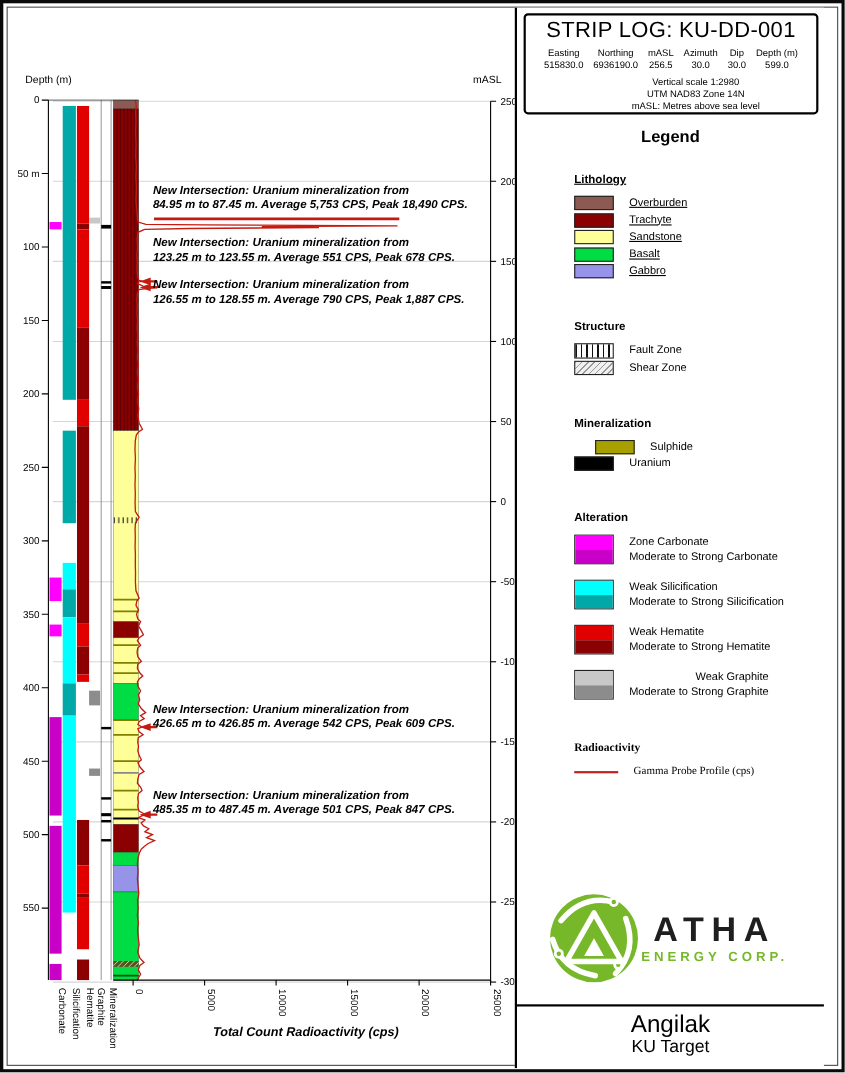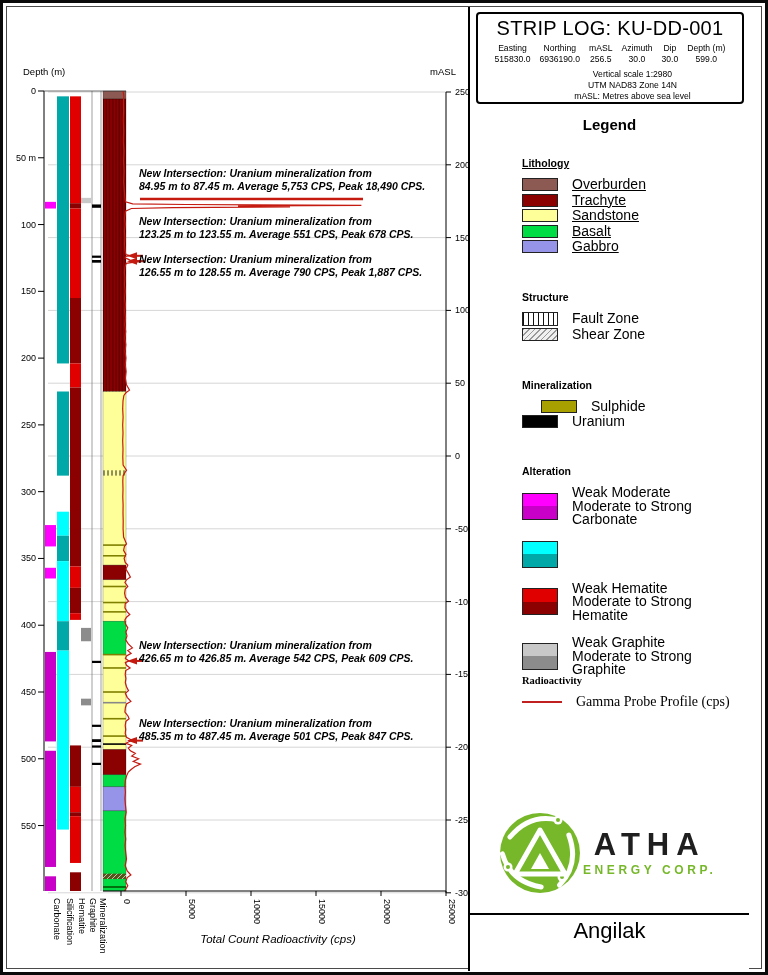--- a/index.html
+++ b/index.html
@@ -6,21 +6,21 @@
   .page{position:relative;width:768px;height:975px;background:#fff;margin:0 auto;
         font-family:"Liberation Sans",sans-serif;color:#000;border:3px solid #0a0a0a;
         box-sizing:border-box;overflow:hidden;}
   .inner-frame{position:absolute;left:3px;top:3px;right:3px;bottom:3px;border:1px solid #4a4a4a;pointer-events:none;}
 
   
   .plot{position:absolute;left:0;top:0;width:484px;height:975px;}
   #log{position:absolute;left:0;top:0;}
   .ann{position:absolute;font-size:10.5px;font-weight:bold;font-style:italic;line-height:12.5px;white-space:nowrap;}
   .cps-title{position:absolute;left:120px;top:930px;width:310px;text-align:center;
-             font-size:11.5px;font-weight:normal;font-style:italic;}
+             font-size:11.5px;font-weight:bold;font-style:italic;}
 
   
   .right{position:absolute;left:465px;top:4px;width:279px;height:964px;border-left:2px solid #000;background:#fff;}
   .header-box{position:absolute;left:6px;top:5px;width:264px;height:88px;border:2px solid #000;border-radius:4px;}
   .hb-title{text-align:center;font-size:20px;margin-top:3px;letter-spacing:.3px;}
   .hb-fields{display:flex;justify-content:center;gap:9px;margin-top:3px;}
   .hb-field{text-align:center;}
   .hb-label{font-size:8.6px;}
   .hb-value{font-size:8.6px;margin-top:1px;}
   .hb-notes{text-align:center;font-size:8.6px;line-height:11px;margin-top:5px;padding-left:45px;}
@@ -28,21 +28,21 @@
   .legend-title{position:absolute;left:0;top:109px;width:100%;text-align:center;font-size:15px;font-weight:bold;}
   .lsec{position:absolute;left:52px;width:215px;}
   .lsec-title{font-size:10.5px;font-weight:bold;margin-bottom:9px;}
   .litem{display:flex;align-items:center;margin-bottom:2px;}
   .sw{width:36px;height:13px;border:1px solid #222;box-sizing:border-box;flex:0 0 auto;}
   .sw-vh{background:repeating-linear-gradient(90deg,#111 0 1.5px,#fff 1.5px 5px);height:14px;}
   .sw-dh{background:repeating-linear-gradient(135deg,#999 0 1px,#f0f0f0 1px 4px);height:13px;}
   .sw-duo{width:36px;height:27px;border:1px solid #222;box-sizing:border-box;display:flex;flex-direction:column;flex:0 0 auto;}
   .sw-duo div{flex:1;}
   .sw-line{width:40px;height:2px;border:none;background:#c02020;flex:0 0 auto;}
-  .llab{font-size:14px;margin-left:14px;line-height:13.5px;}
+  .llab{font-size:10px;margin-left:14px;line-height:13.5px;}
 
   .logo{position:absolute;left:28px;top:804px;display:flex;align-items:center;}
   .logo-text{margin-left:1px;text-align:center;}
   .logo-name{font-size:31px;font-weight:bold;letter-spacing:7px;color:#1f1f1f;line-height:32px;}
   .logo-sub{font-size:12px;font-weight:bold;letter-spacing:3.6px;color:#76B82A;margin-top:2px;}
 
   .divider{position:absolute;left:0;top:906px;width:100%;border-top:2px solid #000;}
   .footer-project{position:absolute;left:0;top:911px;width:100%;text-align:center;font-size:22px;}
   .footer-target{position:absolute;left:0;top:936px;width:100%;text-align:center;font-size:16px;}
 </style>
@@ -337,41 +337,45 @@
           </div>
         </div>
         <div class="lsec" style="top: 458px;">
           <div class="lsec-title">Alteration</div>
           <div class="litem" style="margin-bottom: 14px;">
             <div class="sw-duo">
               <div style="background: rgb(255, 0, 255);"></div>
               <div style="background: rgb(200, 0, 200);"></div>
             </div>
             <div class="llab">
-              <div>Weak Moderate</div>
+              <div>Zone Carbonate</div>
               <div>Moderate to Strong Carbonate</div>
             </div>
           </div>
           <div class="litem" style="margin-bottom: 14px;">
             <div class="sw-duo">
               <div style="background: rgb(0, 255, 255);"></div>
               <div style="background: rgb(0, 168, 168);"></div>
             </div>
+            <div class="llab">
+              <div>Weak Silicification</div>
+              <div>Moderate to Strong Silicification</div>
+            </div>
           </div>
           <div class="litem" style="margin-bottom: 14px;">
             <div class="sw-duo">
               <div style="background: rgb(224, 0, 0);"></div>
               <div style="background: rgb(139, 0, 0);"></div>
             </div>
             <div class="llab">
               <div>Weak Hematite</div>
               <div>Moderate to Strong Hematite</div>
             </div>
           </div>
-          <div class="litem" style="">
+          <div class="litem" style=" text-align: right;">
             <div class="sw-duo">
               <div style="background: rgb(200, 200, 200);"></div>
               <div style="background: rgb(140, 140, 140);"></div>
             </div>
             <div class="llab">
               <div>Weak Graphite</div>
               <div>Moderate to Strong Graphite</div>
             </div>
           </div>
         </div>
@@ -404,14 +408,15 @@
         <path d="M42 42 L51 58 L33 58 Z" fill="#ffffff"></path>
       </svg>
       <div class="logo-text">
         <div class="logo-name">ATHA</div>
         <div class="logo-sub">ENERGY CORP.</div>
       </div>
     </div>
 
     <div class="divider"></div>
     <div class="footer-project">Angilak</div>
+    <div class="footer-target">KU Target</div>
   </div>
 </div>
 
 </body></html>

